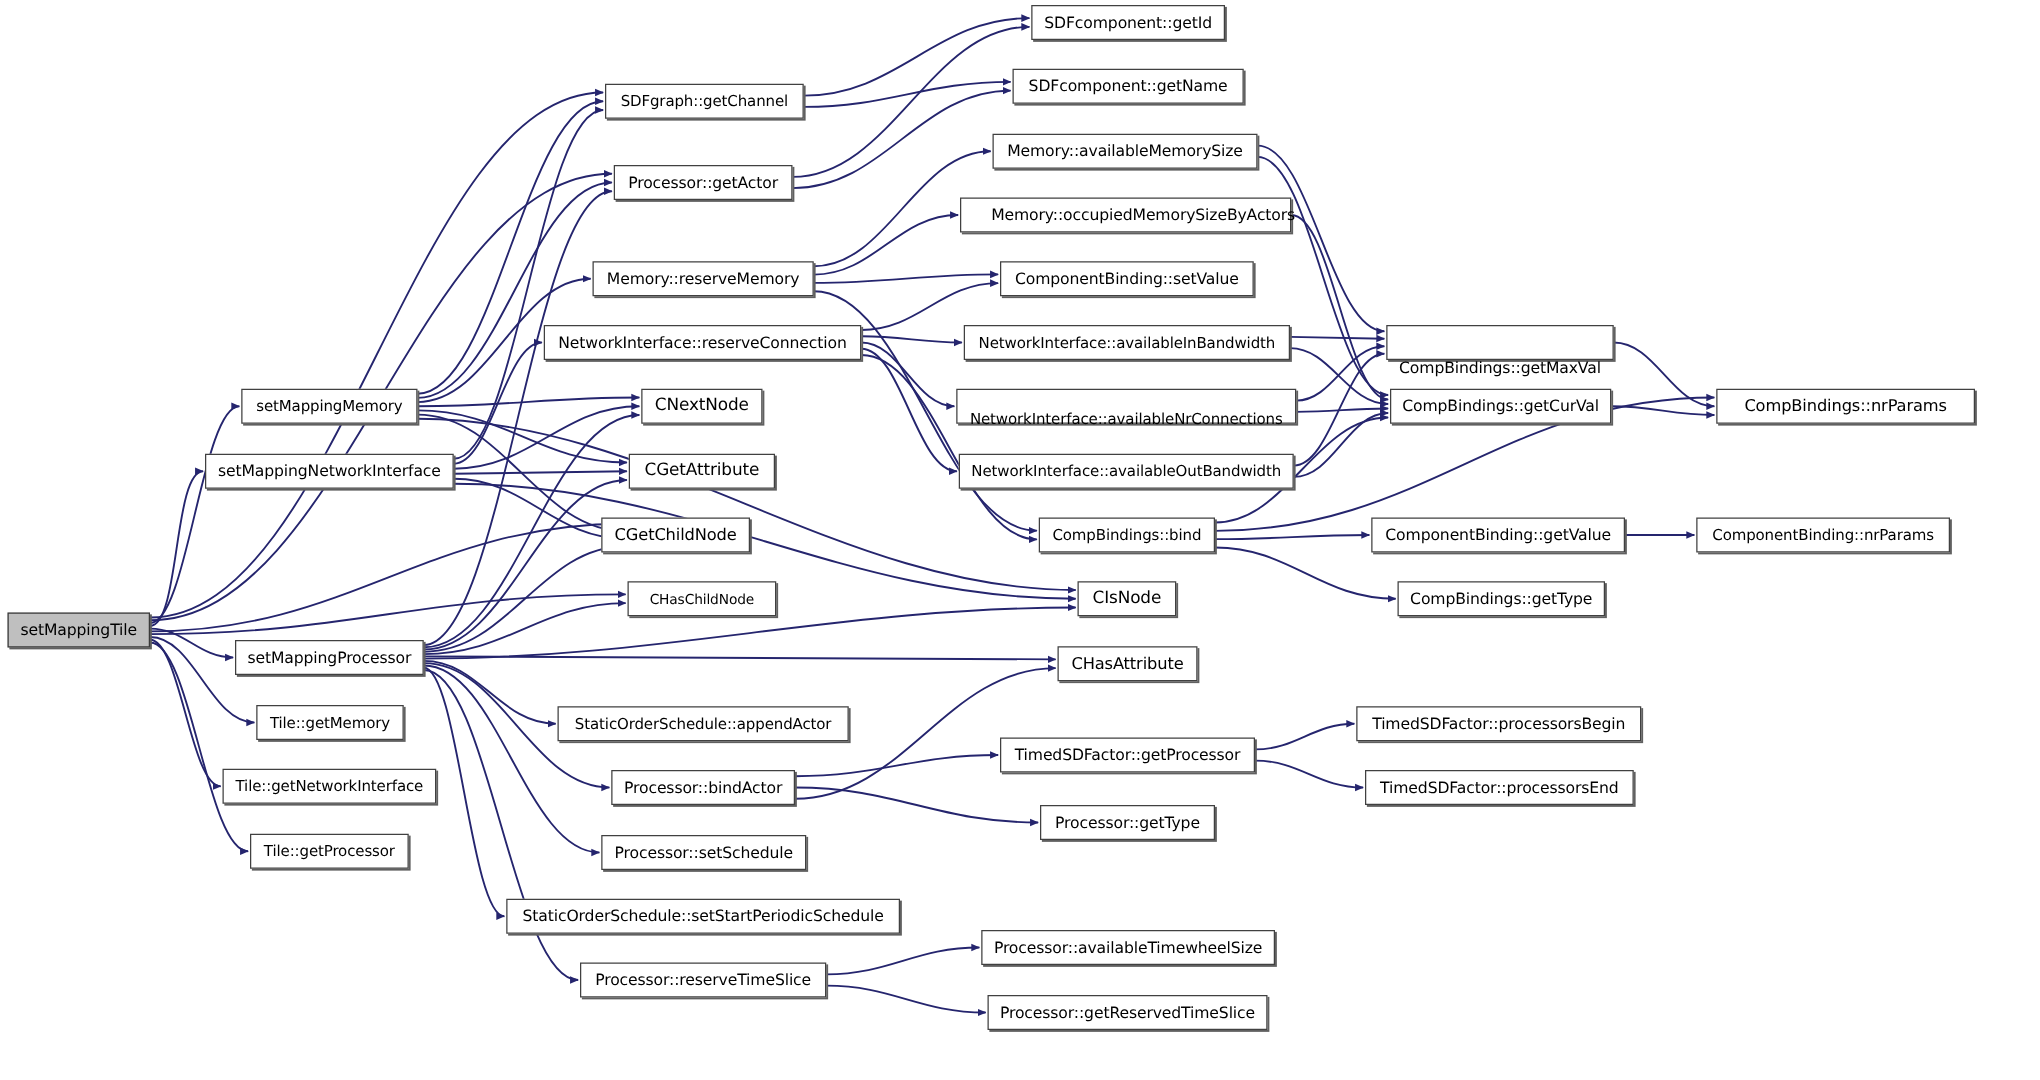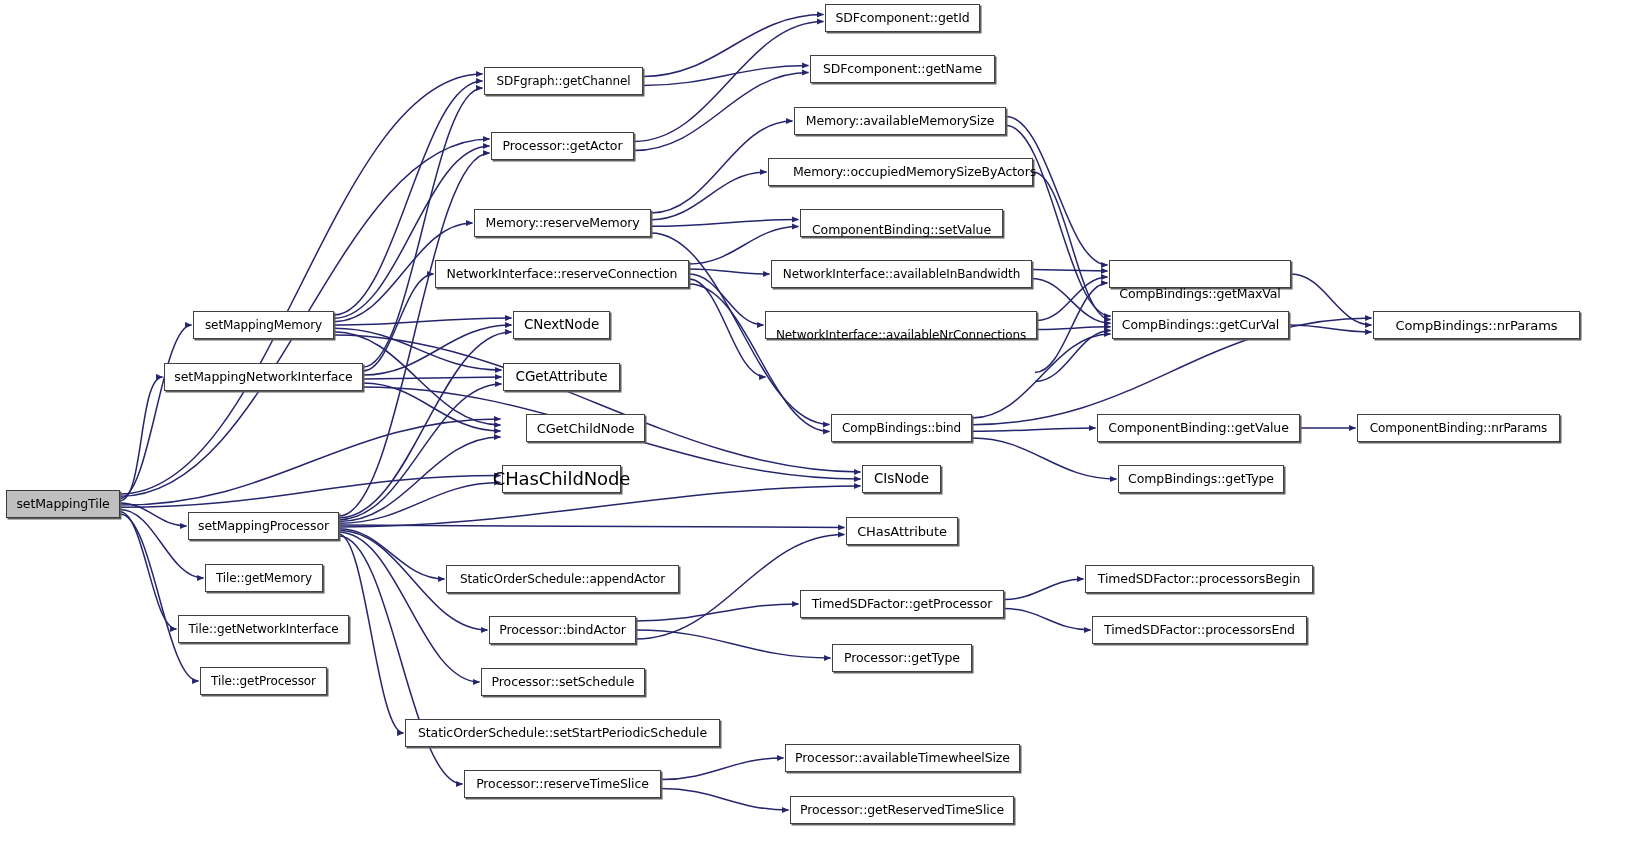--- a/index.html
+++ b/index.html
@@ -153,25 +153,25 @@
     </div>
     <div class="node" style="left: 435px; top: 260px; width: 254px; height: 28px;">
       <span style="font-size: 12.5px;">NetworkInterface::reserveConnection</span>
     </div>
     <div class="node" style="left: 513px; top: 311px; width: 97px; height: 28px;">
       <span>CNextNode</span>
     </div>
     <div class="node" style="left: 503px; top: 363px; width: 117px; height: 28px;">
       <span>CGetAttribute</span>
     </div>
-    <div class="node" style="left: 526px; top: 414px; width: 119px; height: 28px;">
+    <div class="node" style="left: 481px; top: 414px; width: 119px; height: 28px;">
       <span style="font-size: 13px;">CGetChildNode</span>
     </div>
     <div class="node" style="left: 502px; top: 465px; width: 119px; height: 28px;">
-      <span style="font-size: 18px;">CHasChildNode</span>
+      <span style="font-size: 11px;">CHasChildNode</span>
     </div>
     <div class="node" style="left: 446px; top: 565px; width: 233px; height: 28px;">
       <span style="font-size: 12px;">StaticOrderSchedule::appendActor</span>
     </div>
     <div class="node" style="left: 489px; top: 616px; width: 147px; height: 28px;">
       <span style="font-size: 12.5px;">Processor::bindActor</span>
     </div>
     <div class="node" style="left: 481px; top: 668px; width: 164px; height: 28px;">
       <span style="font-size: 12.5px;">Processor::setSchedule</span>
     </div>
@@ -186,28 +186,31 @@
     </div>
     <div class="node" style="left: 810px; top: 55px; width: 185px; height: 28px;">
       <span style="font-size: 12.5px;">SDFcomponent::getName</span>
     </div>
     <div class="node" style="left: 794px; top: 107px; width: 212px; height: 28px;">
       <span style="font-size: 12.5px;">Memory::availableMemorySize</span>
     </div>
     <div class="node" style="left: 768px; top: 158px; width: 265px; height: 28px; padding-left: 28px;">
       <span style="font-size: 12.5px;">Memory::occupiedMemorySizeByActors</span>
     </div>
-    <div class="node" style="left: 800px; top: 209px; width: 203px; height: 28px; align-items: flex-end;">
+    <div class="node" style="left: 800px; top: 209px; width: 203px; height: 28px;">
       <span style="font-size: 12.5px;">ComponentBinding::setValue</span>
     </div>
     <div class="node" style="left: 771px; top: 260px; width: 261px; height: 28px;">
       <span style="font-size: 12px;">NetworkInterface::availableInBandwidth</span>
     </div>
     <div class="node" style="left: 765px; top: 311px; width: 272px; height: 28px;">
       <span style="font-size: 12px; margin-top: 19px;">NetworkInterface::availableNrConnections</span>
+    </div>
+    <div class="node" style="left: 767px; top: 363px; width: 268px; height: 28px;">
+      <span style="font-size: 12px;">NetworkInterface::availableOutBandwidth</span>
     </div>
     <div class="node" style="left: 831px; top: 414px; width: 141px; height: 28px;">
       <span style="font-size: 12px;">CompBindings::bind</span>
     </div>
     <div class="node" style="left: 862px; top: 465px; width: 79px; height: 28px;">
       <span>CIsNode</span>
     </div>
     <div class="node" style="left: 846px; top: 517px; width: 112px; height: 28px;">
       <span style="font-size: 13px;">CHasAttribute</span>
     </div>

